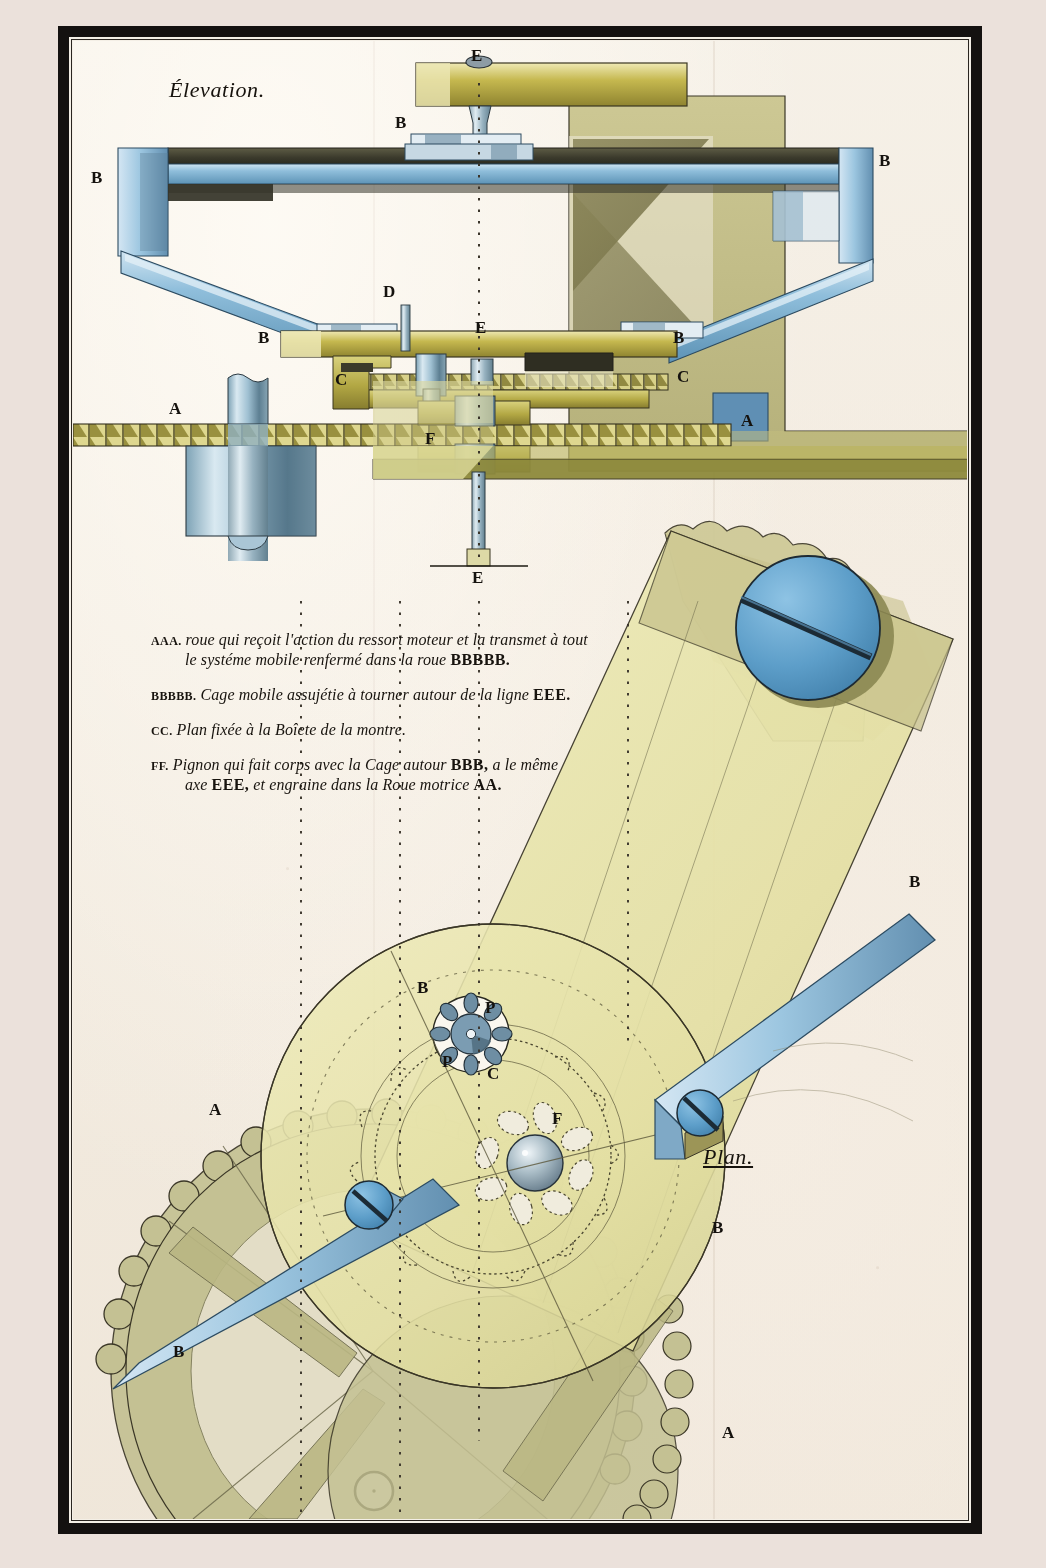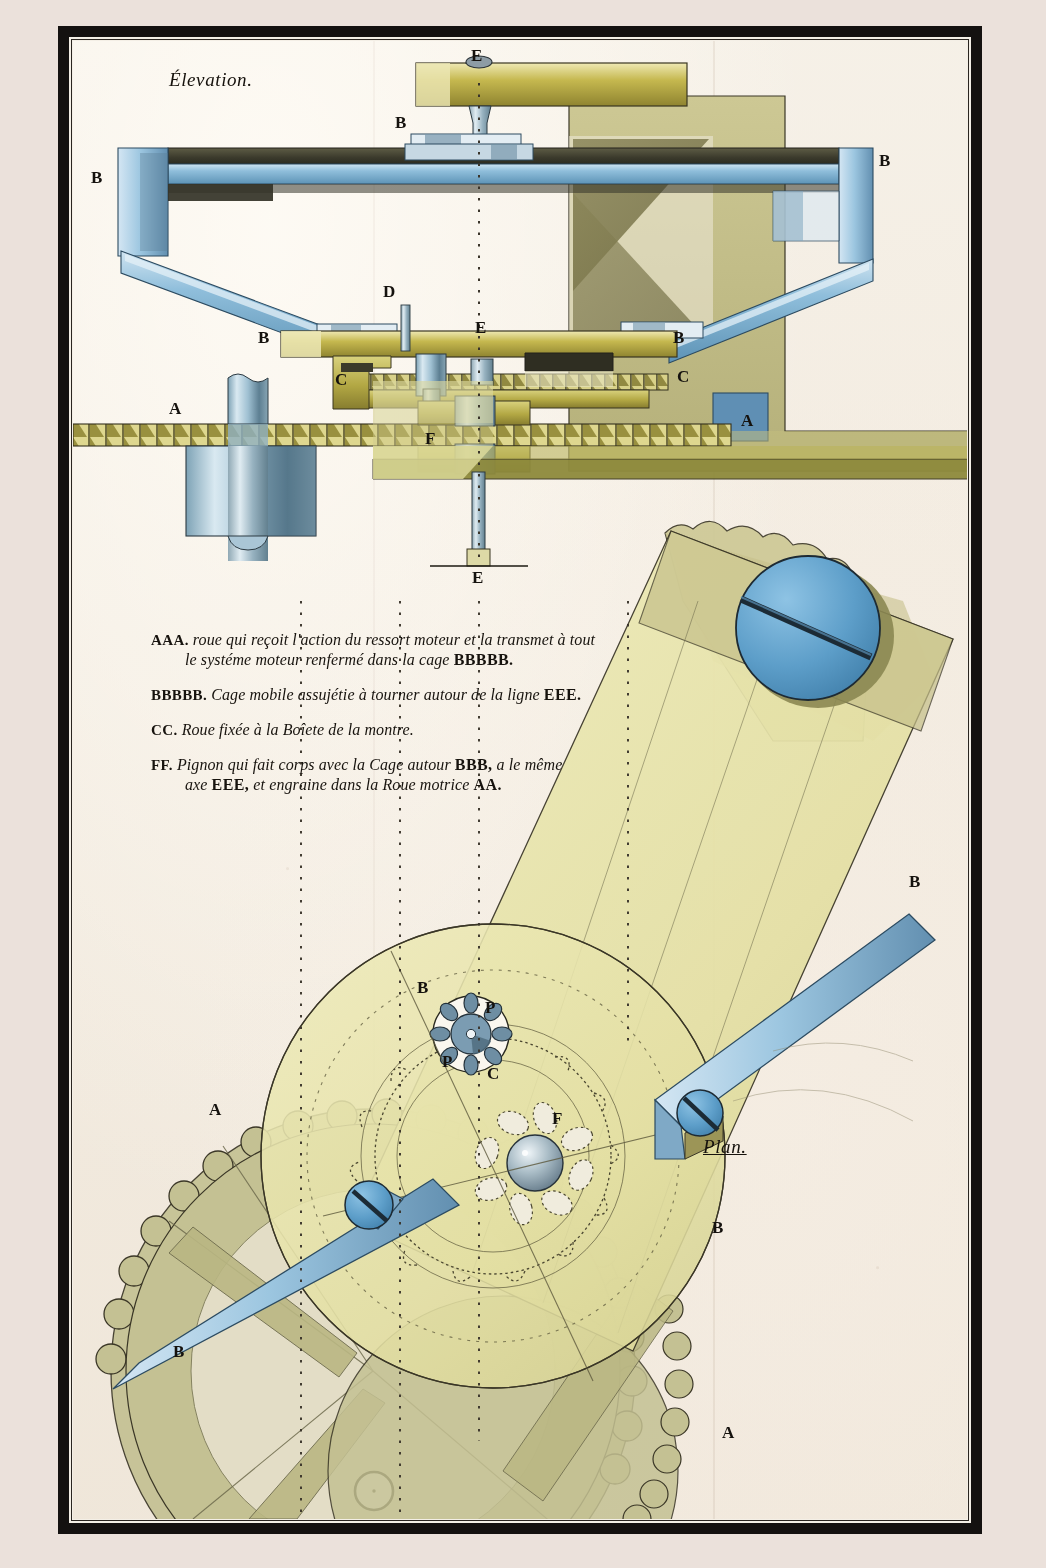--- a/index.html
+++ b/index.html
@@ -57,27 +57,27 @@
   
   .lbl{
     position:absolute;font-family:"Liberation Serif",serif;
     font-weight:700;color:#15120e;font-size:17px;line-height:1;
     letter-spacing:.5px;
   }
   .script{
     position:absolute;font-family:"Liberation Serif",serif;
     font-style:italic;color:#16120d;
   }
-  .title-script{font-size:19px;letter-spacing:.6px;}
+  .title-script{font-size:22px;letter-spacing:.6px;margin-top:8px;}
 
   
   #legend{position:absolute;left:78px;top:590px;width:520px;color:#17130e;}
   .lg-row{position:relative;margin-bottom:17px;}
   .lg-key{
-    font-family:"Liberation Serif",serif;font-weight:700;font-size:15px;
+    font-family:"Liberation Serif",serif;font-weight:700;font-size:12px;
     letter-spacing:.4px;
   }
   .lg-txt{
     font-family:"Liberation Serif",serif;font-style:italic;font-size:16px;
     letter-spacing:.1px;
   }
   .lg-l2{display:block;padding-left:34px;margin-top:2px;}
   .lg-b{font-style:normal;font-weight:700;letter-spacing:.4px;}
 </style>
 </head>
@@ -508,31 +508,31 @@
     <div class="lbl" style="left:136px;top:1060px;">A</div>
     <div class="lbl" style="left:649px;top:1383px;">A</div>
 
     <div class="lbl" style="left:639px;top:1178px;">B</div>
 
     <div id="legend">
 
       <div class="lg-row">
         <span class="lg-key">AAA.</span>
         <span class="lg-txt">roue qui reçoit l'action du ressort moteur et la transmet à tout</span>
-        <span class="lg-txt lg-l2"><span>le systéme moteur renfermé dans la cage </span><span class="lg-b">BBBBB.</span></span>
+        <span class="lg-txt lg-l2"><span>le systéme mobile renfermé dans la roue </span><span class="lg-b">BBBBB.</span></span>
       </div>
 
       <div class="lg-row">
         <span class="lg-key">BBBBB.</span>
         <span class="lg-txt"><span>Cage mobile assujétie à tourner autour de la ligne </span><span class="lg-b">EEE.</span></span>
       </div>
 
       <div class="lg-row">
         <span class="lg-key">CC.</span>
-        <span class="lg-txt">Roue fixée à la Boîete de la montre.</span>
+        <span class="lg-txt">Plan fixée à la Boîete de la montre.</span>
       </div>
 
       <div class="lg-row">
         <span class="lg-key">FF.</span>
         <span class="lg-txt"><span>Pignon qui fait corps avec la Cage autour </span><span class="lg-b">BBB,</span><span> a le même</span></span>
         <span class="lg-txt lg-l2"><span>axe </span><span class="lg-b">EEE,</span><span> et engraine dans la Roue motrice </span><span class="lg-b">AA.</span></span>
       </div>
 
 
 

